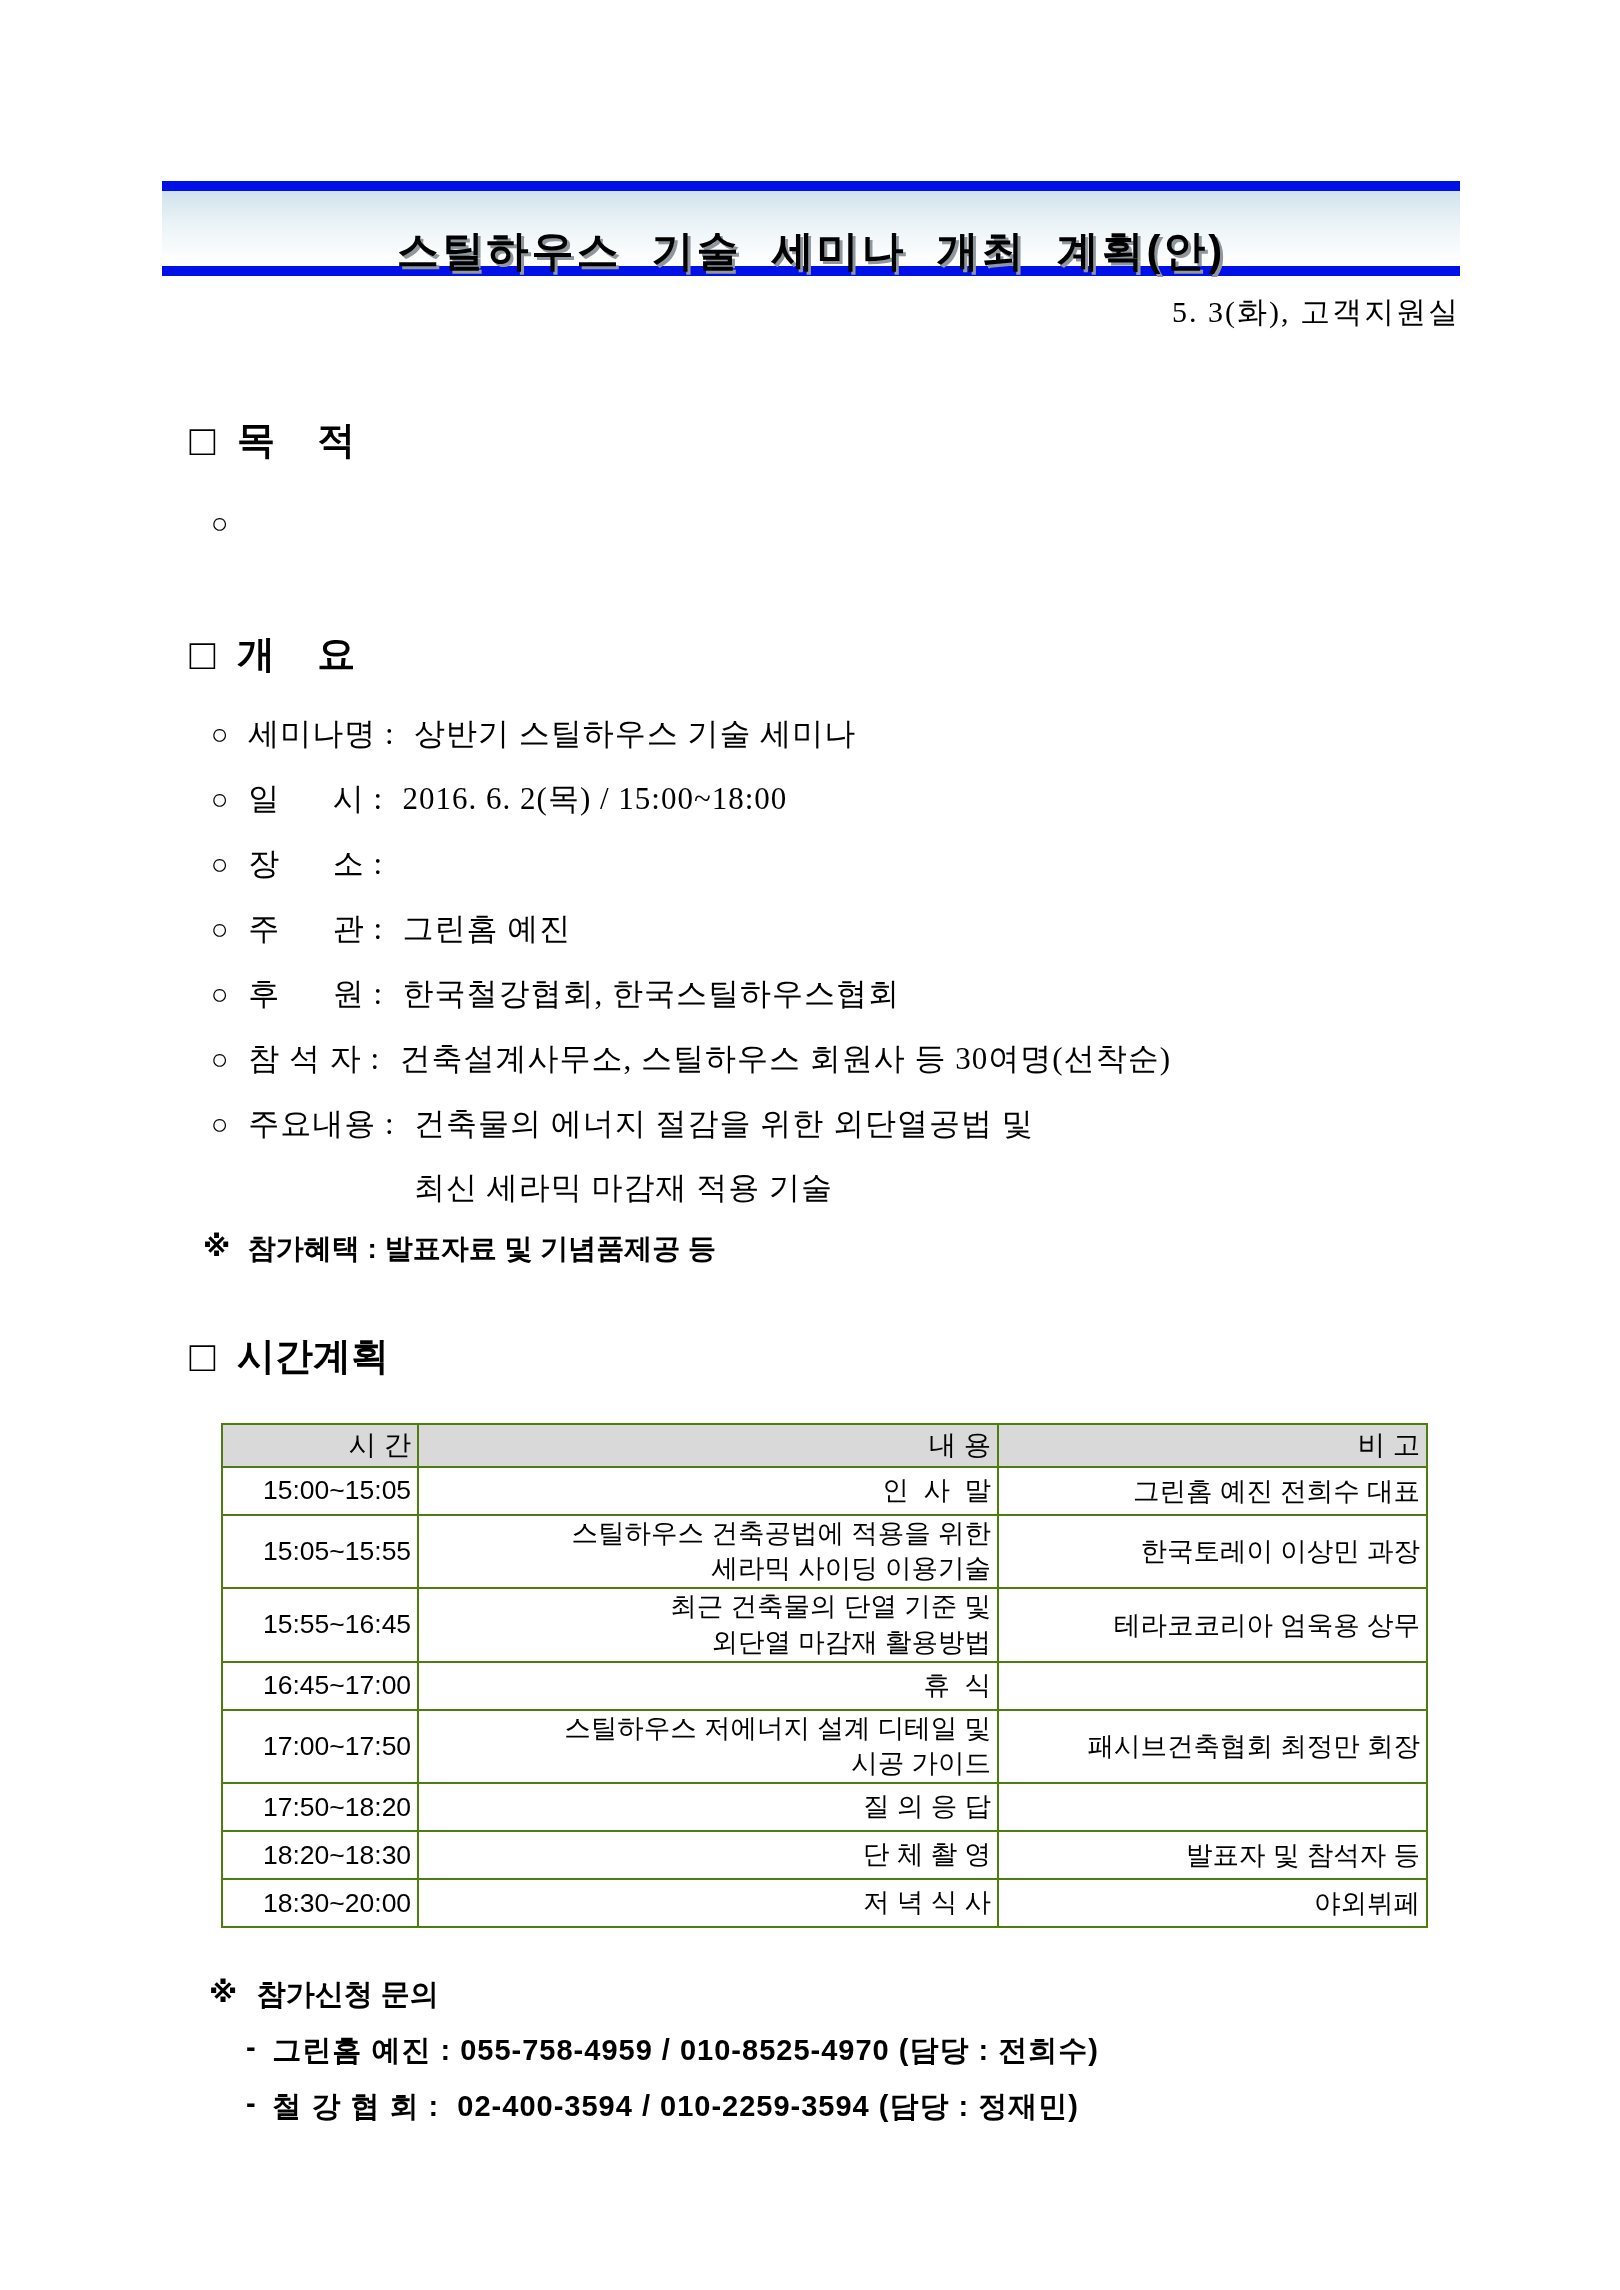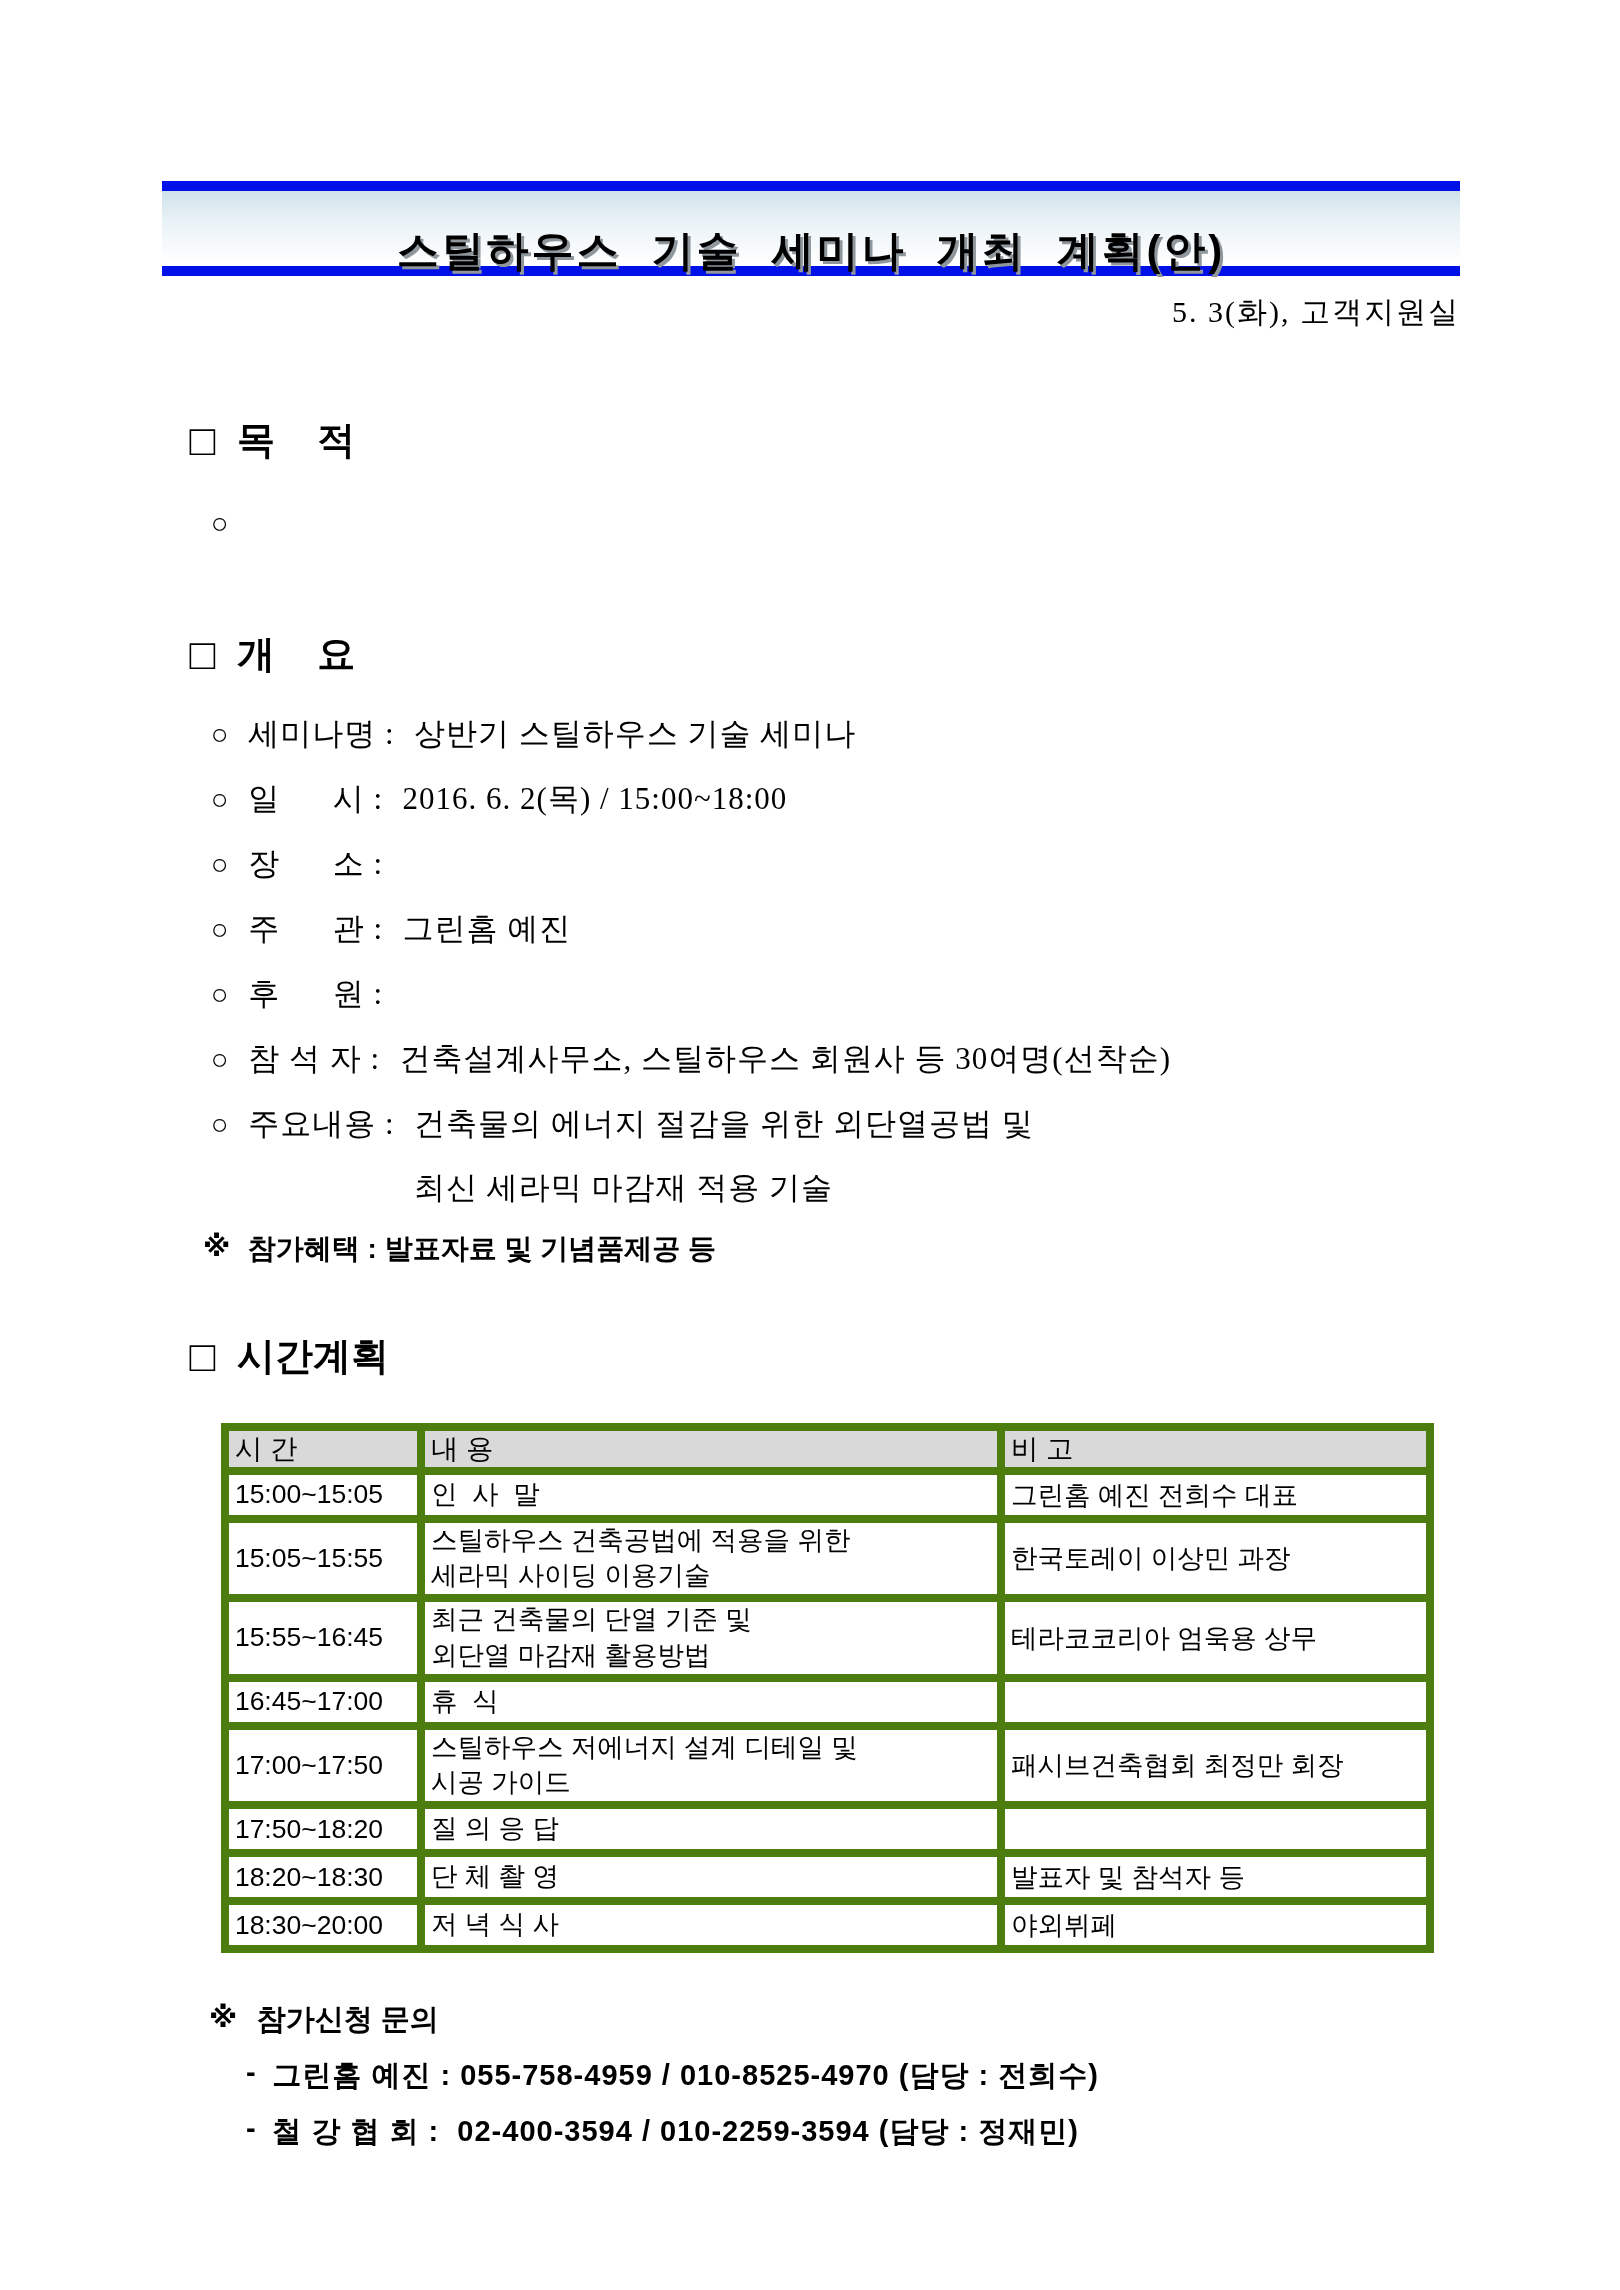--- a/index.html
+++ b/index.html
@@ -98,22 +98,22 @@
   .schedule-heading { margin-top: 63px; }
   table.schedule {
     margin: 41px 0 0 59px;
     border-collapse: collapse;
     table-layout: fixed;
     width: 1206px;
     font-family: "Liberation Sans", "DejaVu Sans", sans-serif;
     border: 2.9px solid #000;
   }
   table.schedule th, table.schedule td {
-    border: 8px solid #4d7c0f;
-    text-align: left;
+    border: 2px solid #4d7c0f;
+    text-align: right;
     vertical-align: middle;
     padding: 0 5.9px;
   }
   table.schedule th {
     background: var(--table_header_bg);
     height: 43px;
     font-size: 27.4px;
     font-weight: 500;
     white-space: pre;
   }
@@ -184,20 +184,21 @@
         <span class="ov-label">장      소 :</span>
       </div>
       <div class="ov-item">
         <span class="circle-bullet">○</span>
         <span class="ov-label">주      관 :</span>
         <span class="ov-value">그린홈 예진</span>
       </div>
       <div class="ov-item">
         <span class="circle-bullet">○</span>
         <span class="ov-label">후      원 :</span>
+        <span class="ov-value">한국철강협회, 한국스틸하우스협회</span>
       </div>
       <div class="ov-item">
         <span class="circle-bullet">○</span>
         <span class="ov-label">참 석 자 :</span>
         <span class="ov-value">건축설계사무소, 스틸하우스 회원사 등 30여명(선착순)</span>
       </div>
       <div class="ov-item">
         <span class="circle-bullet">○</span>
         <span class="ov-label">주요내용 :</span>
         <span class="ov-value">건축물의 에너지 절감을 위한 외단열공법 및

